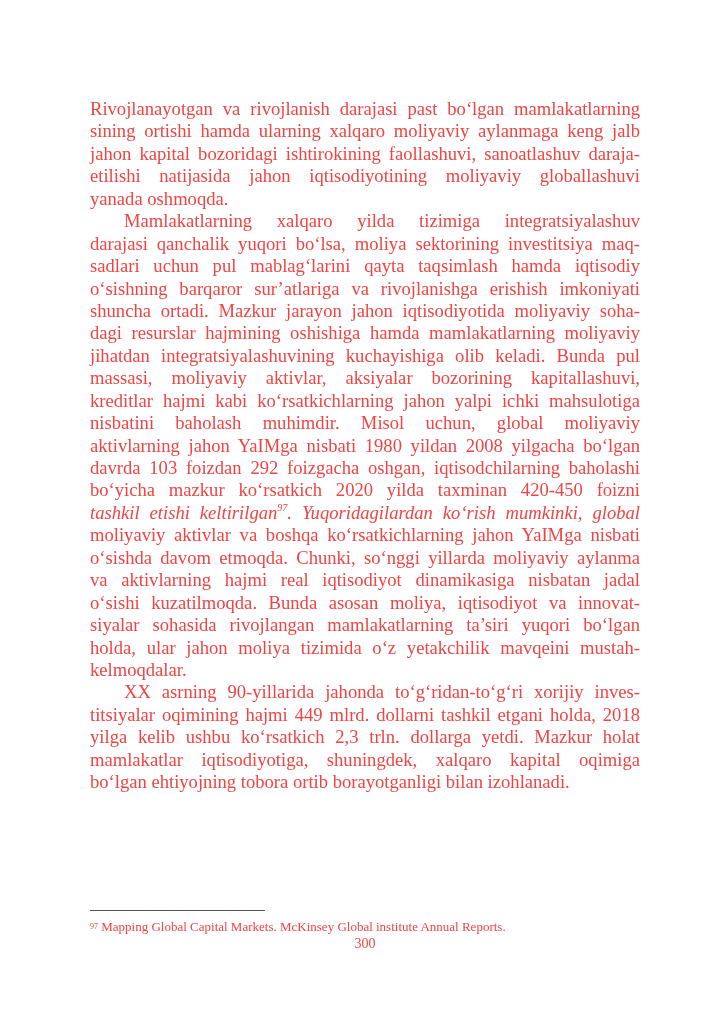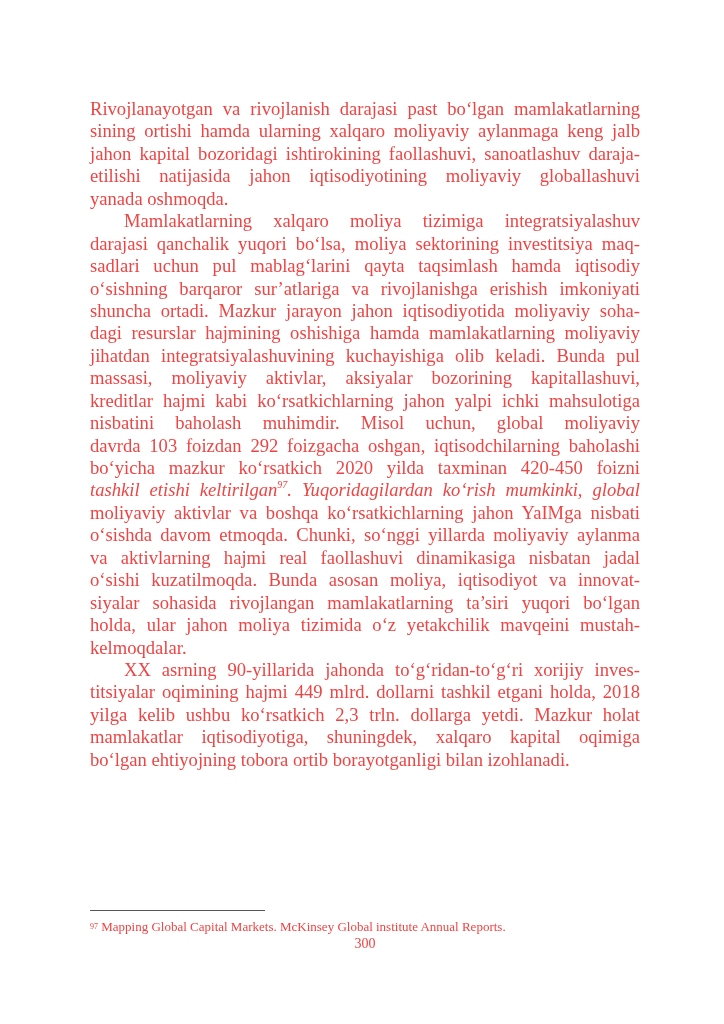--- a/index.html
+++ b/index.html
@@ -39,36 +39,37 @@
 <div class="page">
   <div class="body-text" id="body-text">
       <div>
         <span class="line">Rivojlanayotgan va rivojlanish darajasi past bo‘lgan mamlakatlarning</span>
         <span class="line">sining ortishi hamda ularning xalqaro moliyaviy aylanmaga keng jalb</span>
         <span class="line">jahon kapital bozoridagi ishtirokining faollashuvi, sanoatlashuv daraja-</span>
         <span class="line">etilishi natijasida jahon iqtisodiyotining moliyaviy globallashuvi</span>
         <span class="line last">yanada oshmoqda.</span>
       </div>
       <div>
-        <span class="line indent">Mamlakatlarning xalqaro moliya tizimiga integratsiyalashuv</span>
+        <span class="line indent">Mamlakatlarning xalqaro yilda tizimiga integratsiyalashuv</span>
         <span class="line">darajasi qanchalik yuqori bo‘lsa, moliya sektorining investitsiya maq-</span>
         <span class="line">sadlari uchun pul mablag‘larini qayta taqsimlash hamda iqtisodiy</span>
         <span class="line">o‘sishning barqaror sur’atlariga va rivojlanishga erishish imkoniyati</span>
         <span class="line">shuncha ortadi. Mazkur jarayon jahon iqtisodiyotida moliyaviy soha-</span>
         <span class="line">dagi resurslar hajmining oshishiga hamda mamlakatlarning moliyaviy</span>
         <span class="line">jihatdan integratsiyalashuvining kuchayishiga olib keladi. Bunda pul</span>
         <span class="line">massasi, moliyaviy aktivlar, aksiyalar bozorining kapitallashuvi,</span>
         <span class="line">kreditlar hajmi kabi ko‘rsatkichlarning jahon yalpi ichki mahsulotiga</span>
         <span class="line">nisbatini baholash muhimdir. Misol uchun, global moliyaviy</span>
+        <span class="line">aktivlarning jahon YaIMga nisbati 1980 yildan 2008 yilgacha bo‘lgan</span>
         <span class="line">davrda 103 foizdan 292 foizgacha oshgan, iqtisodchilarning baholashi</span>
         <span class="line">bo‘yicha mazkur ko‘rsatkich 2020 yilda taxminan 420-450 foizni</span>
         <span class="line" style="word-spacing: 0.00260417px; font-style: italic;"><span>tashkil etishi keltirilgan</span><sup class="fnref">97</sup><span>. Yuqoridagilardan ko‘rish mumkinki, global</span></span>
         <span class="line">moliyaviy aktivlar va boshqa ko‘rsatkichlarning jahon YaIMga nisbati</span>
         <span class="line">o‘sishda davom etmoqda. Chunki, so‘nggi yillarda moliyaviy aylanma</span>
-        <span class="line">va aktivlarning hajmi real faollashuvi dinamikasiga nisbatan jadal</span>
+        <span class="line">va aktivlarning hajmi real iqtisodiyot dinamikasiga nisbatan jadal</span>
         <span class="line">o‘sishi kuzatilmoqda. Bunda asosan moliya, iqtisodiyot va innovat-</span>
         <span class="line">siyalar sohasida rivojlangan mamlakatlarning ta’siri yuqori bo‘lgan</span>
         <span class="line">holda, ular jahon moliya tizimida o‘z yetakchilik mavqeini mustah-</span>
         <span class="line last">kelmoqdalar.</span>
       </div>
       <div>
         <span class="line indent">XX asrning 90-yillarida jahonda to‘g‘ridan-to‘g‘ri xorijiy inves-</span>
         <span class="line">titsiyalar oqimining hajmi 449 mlrd. dollarni tashkil etgani holda, 2018</span>
         <span class="line">yilga kelib ushbu ko‘rsatkich 2,3 trln. dollarga yetdi. Mazkur holat</span>
         <span class="line">mamlakatlar iqtisodiyotiga, shuningdek, xalqaro kapital oqimiga</span>

